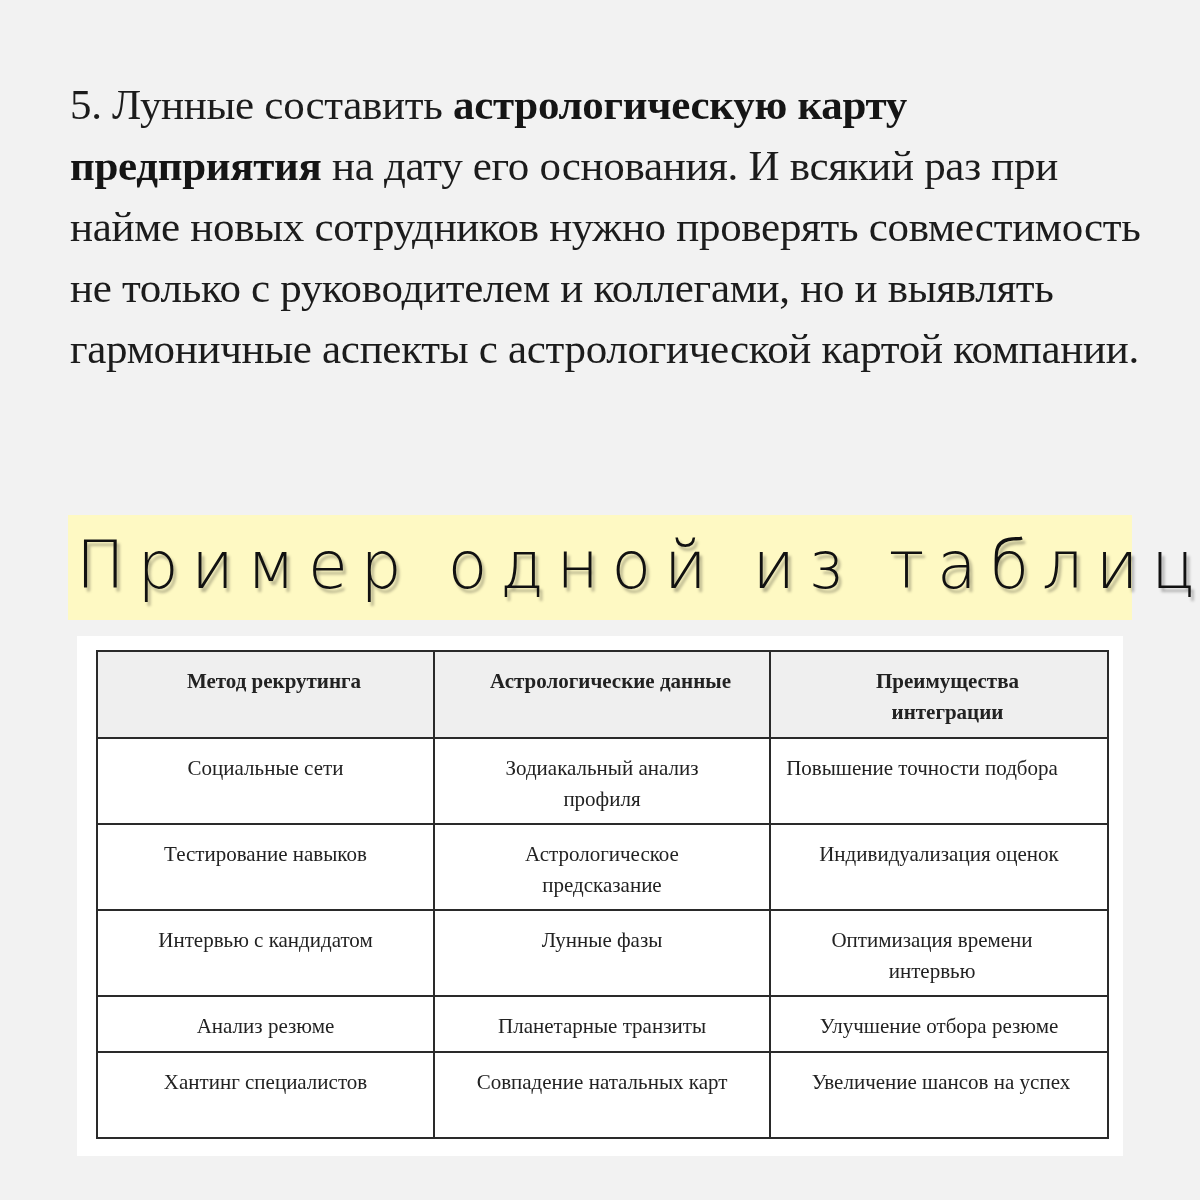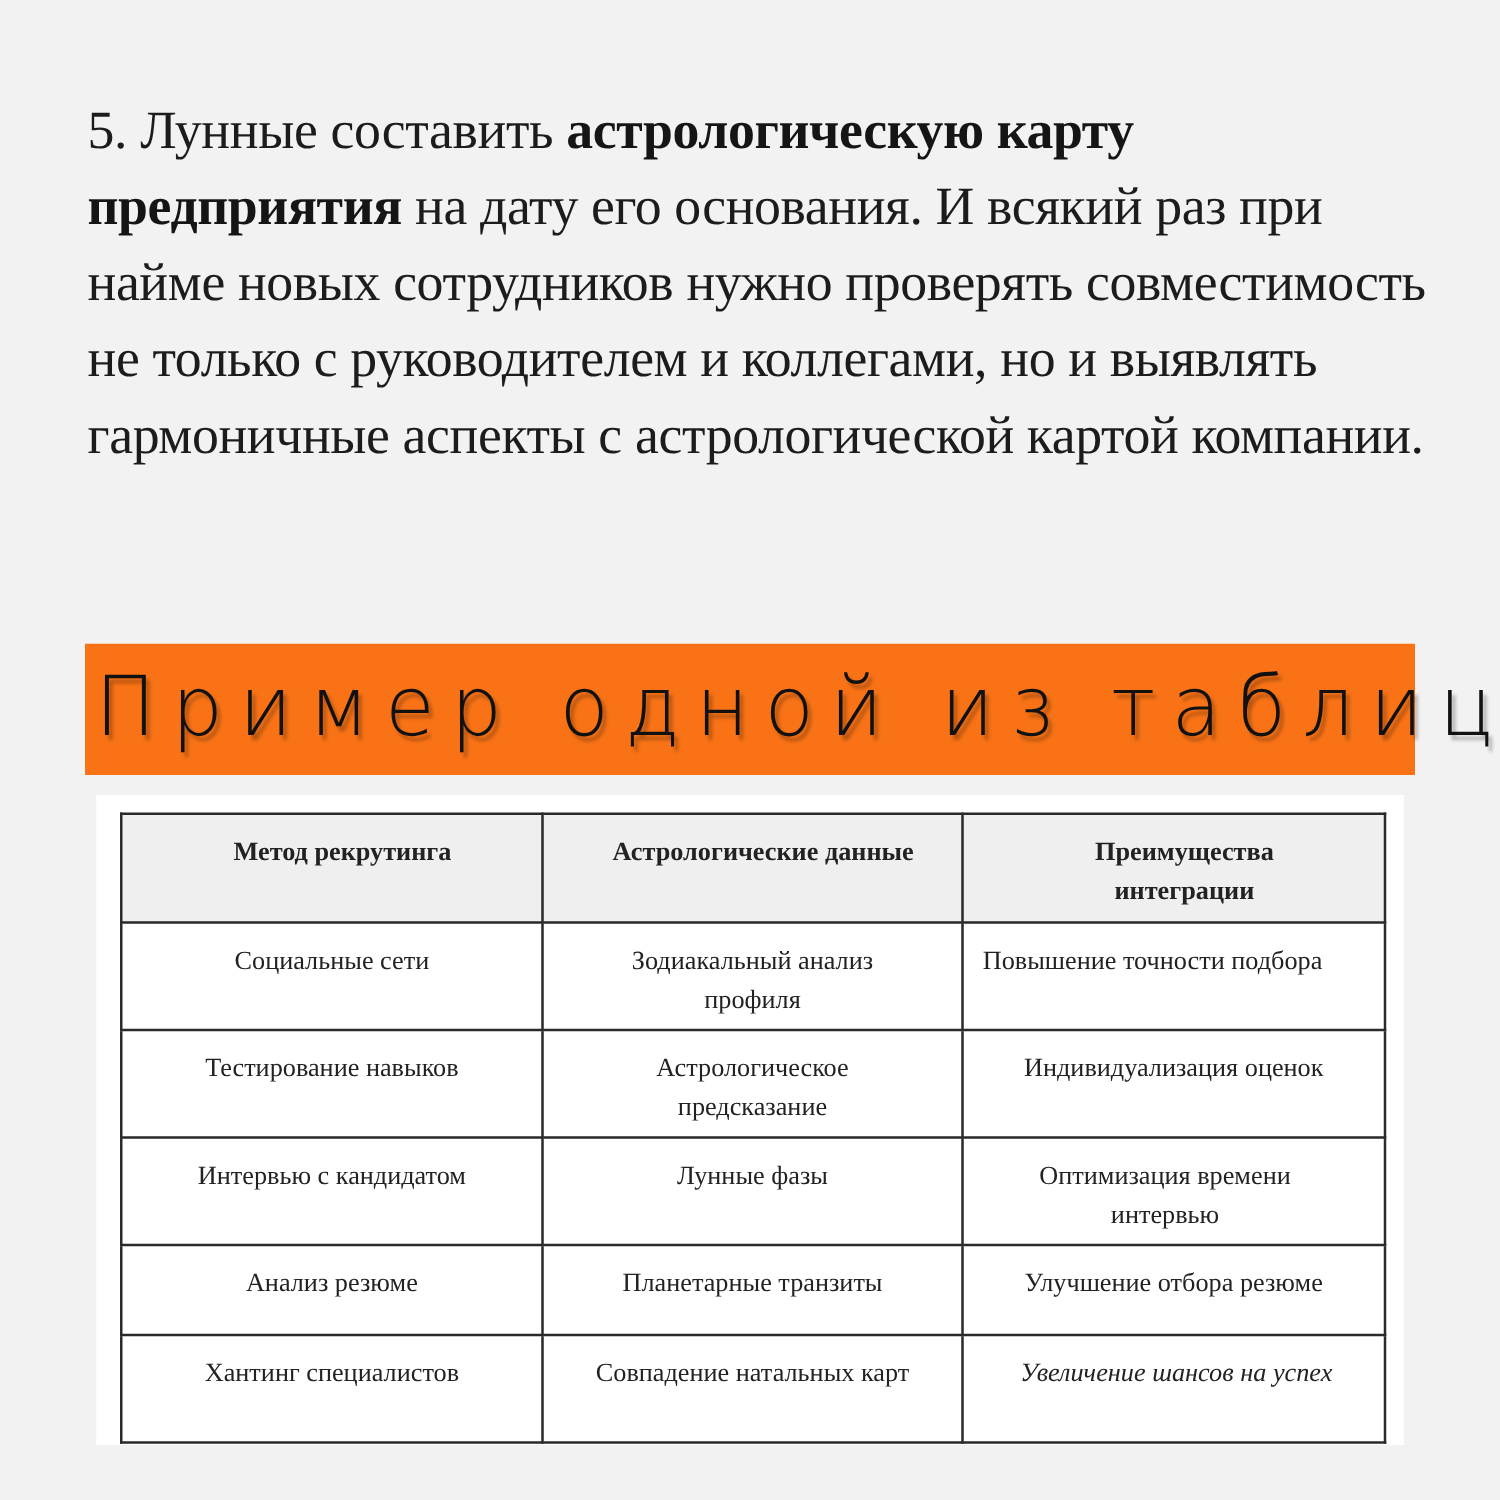--- a/index.html
+++ b/index.html
@@ -20,21 +20,21 @@
       line-height: 61px;
       letter-spacing: -0.3px;
       color: #1c1c1c;
       margin: 0;
     }
     .paragraph b { font-weight: bold; color: #151515; }
     .title-box {
       position: absolute;
       left: 68px; top: 515px;
       width: 1064px; height: 105px;
-      background: #f97316;
+      background: #fef9c3;
     }
     .title-text {
       position: absolute;
       left: 8px; top: 12px;
       font-family: "DejaVu Sans", sans-serif;
       font-weight: 200;
       font-size: 66px;
       letter-spacing: 13px;
       color: #111;
       white-space: nowrap;
@@ -68,21 +68,21 @@
       box-sizing: border-box;
     }
     table.data-table th {
       background: #efefef;
       font-weight: bold;
       height: 87px;
       padding-top: 14px;
     }
     table.data-table th span { display: inline-block; background: transparent; margin-left: 17px; }
     table.data-table td { height: 86px; }
-    table.data-table tr.short td { height: 72px; }
+    table.data-table tr.short td { height: 56px; }
     col.c1 { width: 337px; }
     col.c2 { width: 336px; }
     col.c3 { width: 338px; }
   </style>
 </head>
 <body>
 
 <p class="paragraph"><span>5.</span><span> Лунные составить </span><b>астрологическую карту предприятия</b><span> на дату его основания. И всякий раз при найме новых сотрудников нужно проверять совместимость не только с руководителем и коллегами, но и выявлять гармоничные аспекты с астрологической картой компании.</span></p>
 
 <div class="title-box">
@@ -120,17 +120,17 @@
         <td style="padding-left:30px;padding-right:44px;">Оптимизация времени интервью</td>
       </tr>
       <tr class="short">
         <td>Анализ резюме</td>
         <td>Планетарные транзиты</td>
         <td style="padding-left:2px;padding-right:2px;">Улучшение отбора резюме</td>
       </tr>
       <tr>
         <td>Хантинг специалистов</td>
         <td style="padding-left:30px;padding-right:30px;margin-left:44px;">Совпадение натальных карт</td>
-        <td style="padding-left:34px;padding-right:30px;font-style:italic;">Увеличение шансов на успех</td>
+        <td style="padding-left:34px;padding-right:30px;">Увеличение шансов на успех</td>
       </tr>
     </tbody>
   </table>
 </div>
 
 </body></html>

